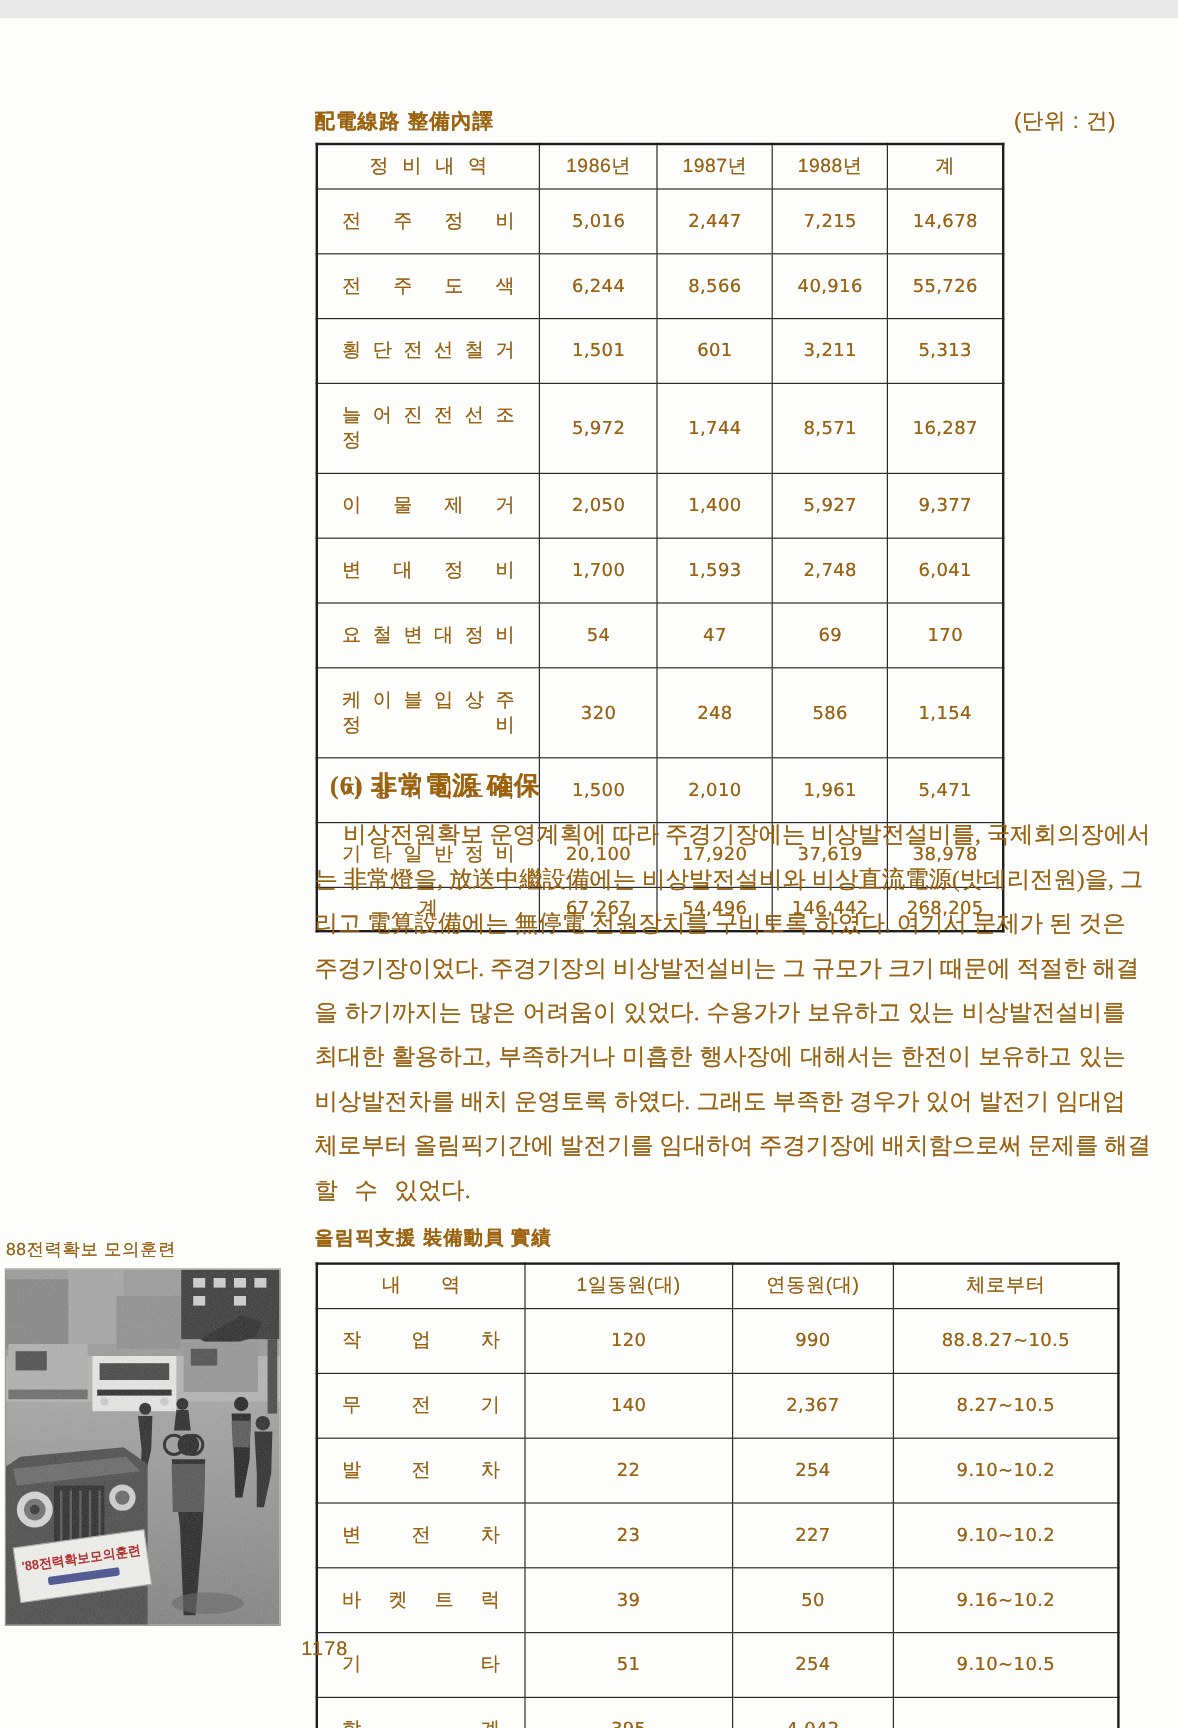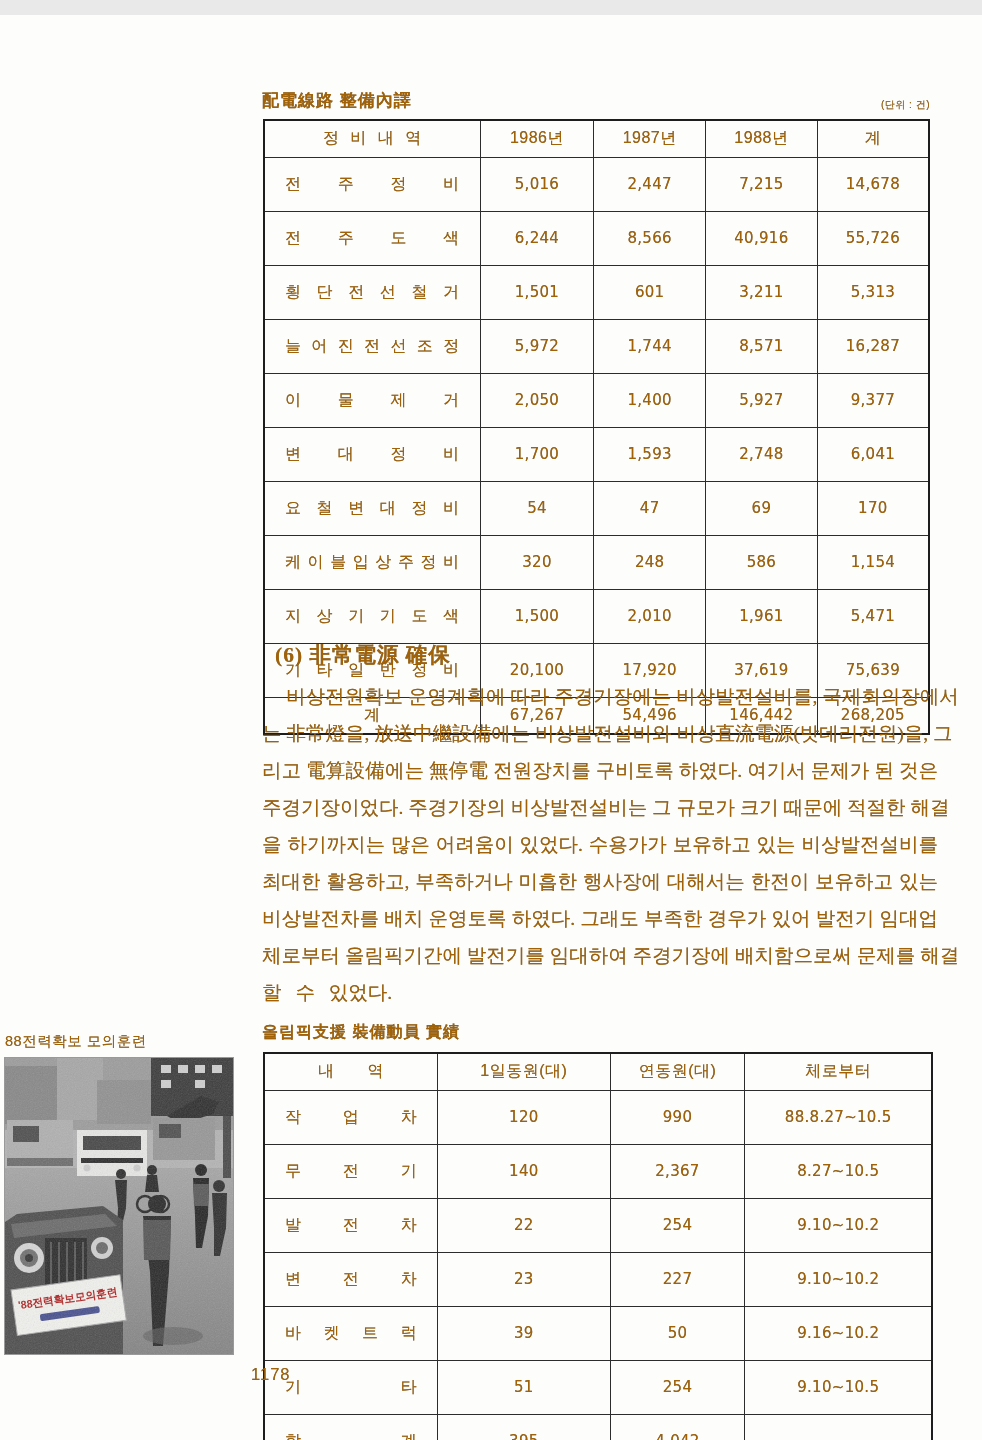--- a/index.html
+++ b/index.html
@@ -8,25 +8,25 @@
     position:relative; width:982px; height:1440px; margin:15px auto;
     background:#fdfdfb; overflow:hidden; color:#a16207;
     font-family:"Liberation Sans","DejaVu Sans",sans-serif;
   }
   .ink { text-shadow:0 0 .4px rgba(20,20,20,.5); }
 
   
   .t1-head { position:absolute; left:262px; top:74px; width:668px;
     display:flex; justify-content:space-between; align-items:flex-end; }
   .tbl-title { font-weight:bold; font-size:17px; letter-spacing:1px; }
-  .unit-note { font-size:10px; letter-spacing:.5px; }
+  .unit-note { font-size:18px; letter-spacing:.5px; }
 
   
   table { border-collapse:collapse; table-layout:fixed; background:#fdfdfb; }
-  #table1 { position:absolute; left:263px; top:104px; width:667px; }
+  #table1 { position:absolute; left:263px; top:104px; width:574px; }
   #table2 { position:absolute; left:263px; top:1037px; width:670px; }
   th, td { border:1.4px solid #2c2c2c; height:37px; overflow:hidden;
     font-weight:400; font-size:16px; letter-spacing:.5px; }
   table { border:2px solid #1d1d1d; }
   th { text-align:center; word-spacing:6px; }
   .num-cell { text-align:center; font-size:15px;
     font-family:"DejaVu Sans","Liberation Sans",sans-serif; letter-spacing:.3px; }
   .label-cell.justify { text-align:justify; text-align-last:justify; padding:16px 20px; }
   .label-cell.center { text-align:center; }
 
@@ -144,21 +144,21 @@
           <td class="ink num-cell">1,500</td>
           <td class="ink num-cell">2,010</td>
           <td class="ink num-cell">1,961</td>
           <td class="ink num-cell">5,471</td>
         </tr>
         <tr>
           <td class="ink label-cell justify">기 타 일 반 정 비</td>
           <td class="ink num-cell">20,100</td>
           <td class="ink num-cell">17,920</td>
           <td class="ink num-cell">37,619</td>
-          <td class="ink num-cell">75,639</td>
+          <td class="ink num-cell">38,978</td>
         </tr>
         <tr>
           <td class="ink label-cell center">계</td>
           <td class="ink num-cell">67,267</td>
           <td class="ink num-cell">54,496</td>
           <td class="ink num-cell">146,442</td>
           <td class="ink num-cell">268,205</td>
         </tr>
       </tbody>
   </table>

